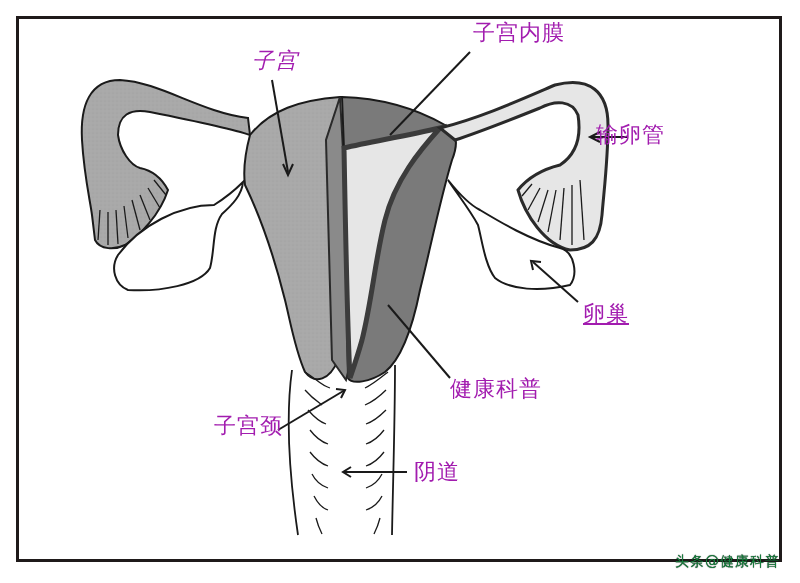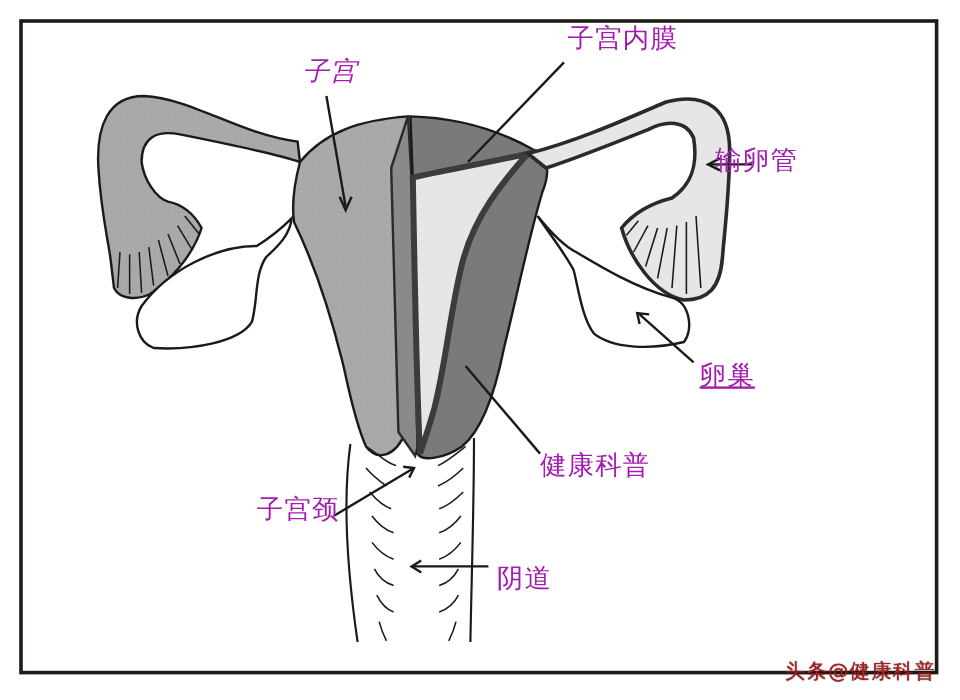--- a/index.html
+++ b/index.html
@@ -3,22 +3,22 @@
 <meta charset="utf-8">
 <style>
   html, body { margin: 0; padding: 0; background: #ffffff; }
   body { width: 800px; height: 583px; position: relative; overflow: hidden;
          font-family: "DejaVu Sans", sans-serif; }
   .frame { position: absolute; left: 16px; top: 16px; width: 766px; height: 546px;
            border: 3px solid #1f1a1a; box-sizing: border-box; }
   svg.diagram { position: absolute; left: 0; top: 0; }
   .label { position: absolute; font-size: 22px; color: #a21caf; line-height: 1;
            white-space: nowrap; letter-spacing: 1px; }
-  .watermark { position: absolute; right: 20px; bottom: 12px; font-size: 17px;
-               color: #b91c1c; text-shadow: 0 0 1px #000; letter-spacing: 1px; }
+  .watermark { position: absolute; right: 20px; bottom: 12px; font-size: 14px;
+               color: #15803d; text-shadow: 0 0 1px #000; letter-spacing: 1px; }
 </style>
 </head>
 <body>
 
 <div class="frame"></div>
 
 <svg class="diagram" width="800" height="583" viewBox="0 0 800 583" xmlns="http://www.w3.org/2000/svg">
   <defs>
     <pattern id="grain" width="4" height="4" patternUnits="userSpaceOnUse">
       <rect width="4" height="4" fill="#a9a9a9"></rect>
@@ -133,15 +133,15 @@
     <path d="M 351 467 L 343 472 L 351 477"></path>
   </g>
 </svg>
 
 <div class="label" style="left:252px;top:50px;font-style:italic;">子宫</div>
 <div class="label" style="left:473px;top:22px;">子宫内膜</div>
 <div class="label" style="left:596px;top:124px;">输卵管</div>
 <div class="label" style="left:583px;top:303px;text-decoration:underline;">卵巢</div>
 <div class="label" style="left:450px;top:378px;">健康科普</div>
 <div class="label" style="left:214px;top:415px;">子宫颈</div>
-<div class="label" style="left:414px;top:472px;">阴道</div>
+<div class="label" style="left:414px;top:461px;">阴道</div>
 
 <div class="watermark">头条@健康科普</div>
 
 </body></html>

